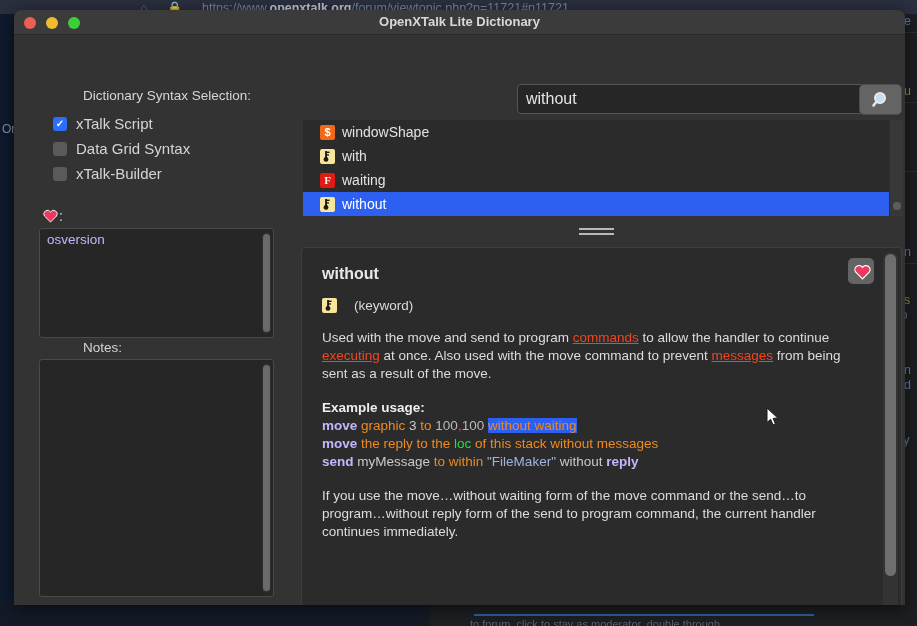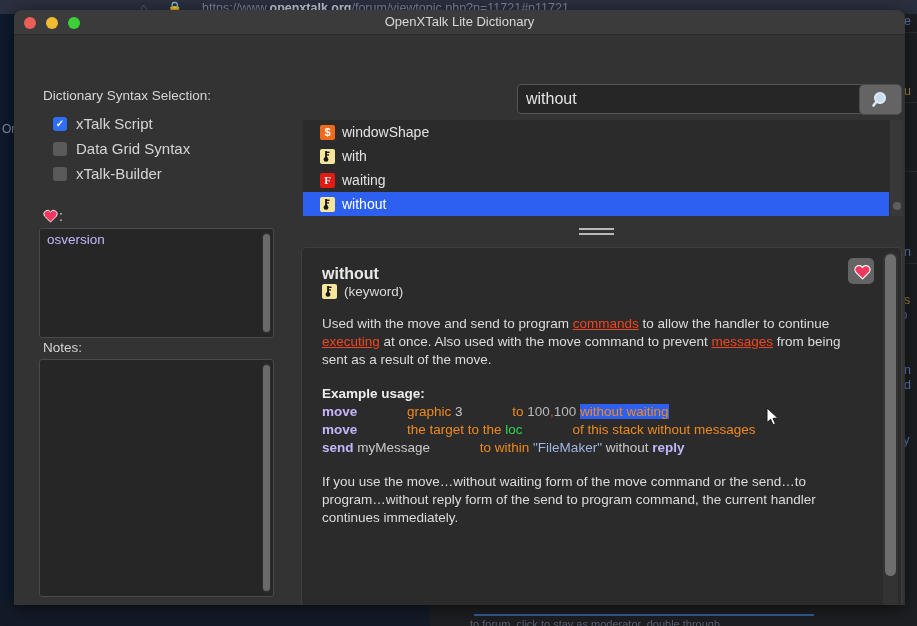--- a/index.html
+++ b/index.html
@@ -61,35 +61,35 @@
     border-radius: 8px 8px 0 0;
     box-shadow: 0 3px 18px rgba(0,0,0,.6);
     overflow: hidden;
   }
   #titlebar {
     position: relative; height: 25px; background: #3b3b3b;
     border-bottom: 1px solid #2a2a2a;
   }
   #titlebar .title {
     position: absolute; left: 0; right: 0; top: 4px; text-align: center;
-    font-size: 13px; font-weight: normal; color: #d8d8d8;
+    font-size: 13px; font-weight: bold; color: #d8d8d8;
   }
   .traffic { position: absolute; top: 7px; width: 12px; height: 12px; border-radius: 50%; }
   .traffic.red    { left: 10px;  background: #ec5f56; }
   .traffic.yellow { left: 32px;  background: #f1bb31; }
   .traffic.green  { left: 54px;  background: #3bd038; }
 
   #workspace { position: relative; height: 570px; background: #333333; }
 
   
   #left-panel {
     position: absolute; left: 0; top: 0; width: 275px; height: 570px;
   }
   .panel-label {
-    font-size: 13.5px; color: #d5d5d5;
+    font-size: 13.5px; color: #d5d5d5; margin-left: 40px;
   }
   #syntax-title { position: absolute; left: 29px; top: 53px; }
 
   .check-row {
     position: absolute; left: 39px; display: flex; align-items: center; gap: 9px;
     cursor: default;
   }
   .check-box {
     width: 14px; height: 14px; border-radius: 3px; background: #5a5a5a;
     display: flex; align-items: center; justify-content: center;
@@ -202,34 +202,34 @@
   }
   #detail-scroll .thumb {
     position: absolute; left: 2px; right: 2px; top: 2px; height: 322px;
     background: #6e6e6e; border-radius: 6px;
   }
 
   .entry-name {
     font-size: 16px; font-weight: bold; color: #e8e8e8; line-height: 20px;
   }
   .entry-type {
-    display: flex; align-items: center; gap: 7px; margin-top: 0;
+    display: flex; align-items: center; gap: 17px; margin-top: 14px;
   }
   .entry-type .t { font-size: 13.5px; color: #d9d9d9; }
 
   .para {
     font-size: 13.5px; color: #dcdcdc; line-height: 18px;
     margin-top: 16px; max-width: 530px;
   }
   .para a { color: #f4441e; text-decoration: underline; cursor: default; }
   .sec-head { font-size: 13.5px; font-weight: bold; color: #ededed; }
 
   .code { font-size: 13.5px; line-height: 18px; white-space: nowrap; }
   .kw   { color: #c4b5fd; font-weight: bold; }
-  .orn  { color: #f08a1e; margin-left: 46px; }
+  .orn  { color: #f08a1e; }
   .gry  { color: #c9c9c9; }
   .num  { color: #b9b9b9; }
   .com  { color: #d14b2a; }
   .grn  { color: #32d44a; }
   .hl   { background: #2d5ff0; color: #f08a1e; }
   .strv { color: #9fb5e0; }
 
   #cursor {
     position: absolute; left: 766px; top: 407px; width: 14px; height: 20px;
     pointer-events: none;
@@ -396,21 +396,21 @@
               </svg>
           </span>
           <span class="t">(keyword)</span>
         </div>
 
         <div class="para"><span>Used with the move and send to program </span><a>commands</a><span> to allow the handler to continue </span><a>executing</a><span> at once. Also used with the move command to prevent </span><a>messages</a><span> from being sent as a result of the move.</span></div>
 
         <div class="para">
           <div class="sec-head">Example usage:</div>
           <div class="code" id="cl1"><span class="kw">move</span><span class="orn"> graphic </span><span class="gry">3</span><span class="orn"> to </span><span class="num">100</span><span class="com">,</span><span class="num">100</span><span class="gry"> </span><span class="hl">without waiting</span></div>
-          <div class="code" id="cl2"><span class="kw">move</span><span class="orn"> the target to the </span><span class="grn">loc</span><span class="orn"> of this stack without messages</span></div>
+          <div class="code" id="cl2"><span class="kw">move</span><span class="orn"> the reply to the </span><span class="grn">loc</span><span class="orn"> of this stack without messages</span></div>
           <div class="code" id="cl3"><span class="kw">send</span><span class="gry"> myMessage</span><span class="orn"> to within </span><span class="strv">"FileMaker"</span><span class="gry"> without </span><span class="kw">reply</span></div>
         </div>
 
 
         <div class="para">If you use the move…without waiting form of the move command or the send…to program…without reply form of the send to program command, the current handler continues immediately.</div>
       </div>
 
       <div id="fav-btn">
         <span class="heart">
           <svg width="17" height="16" viewBox="0 0 16 15">

